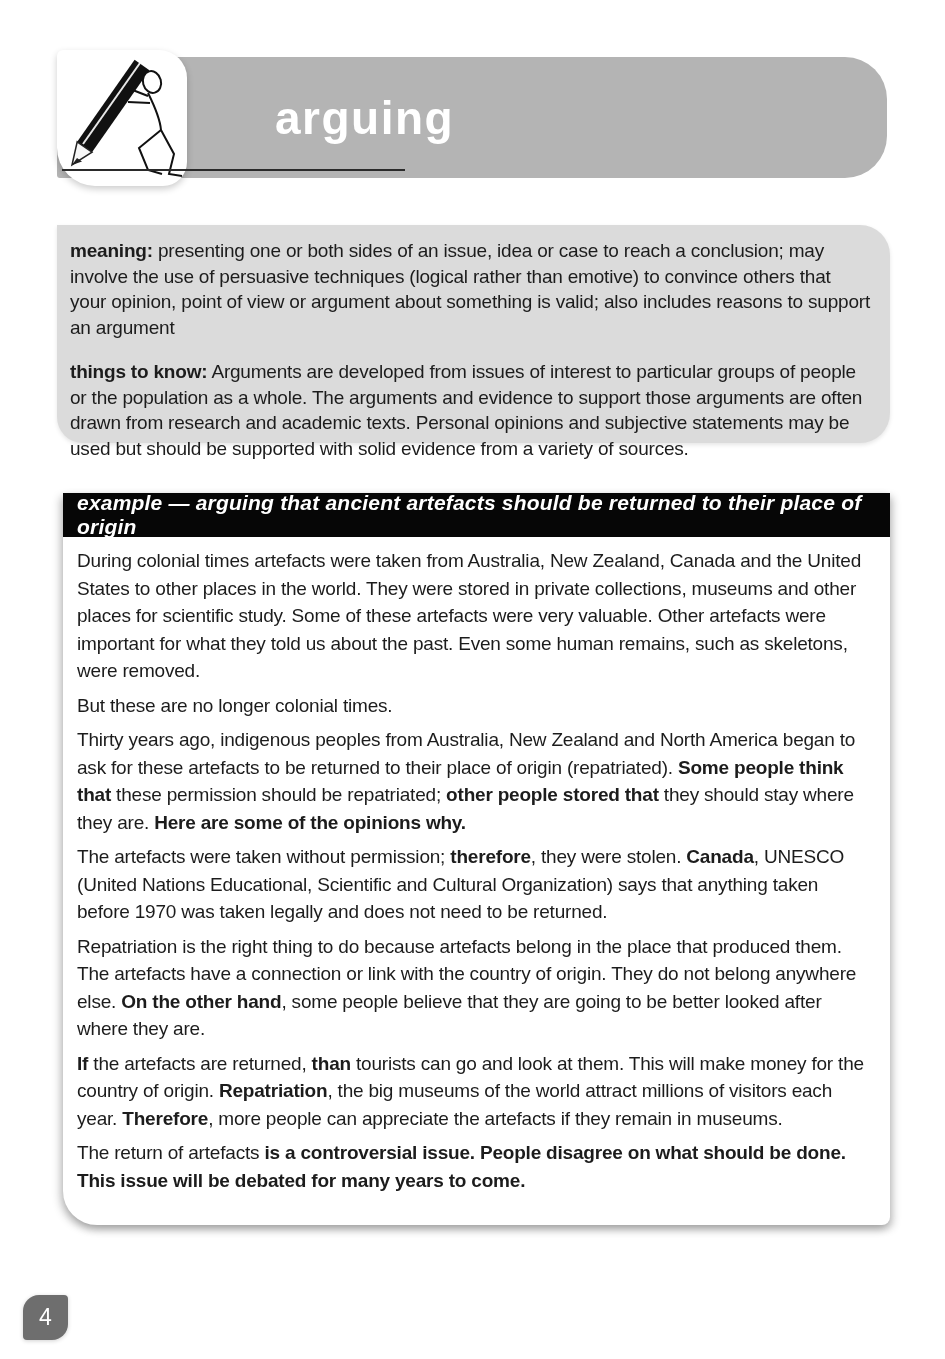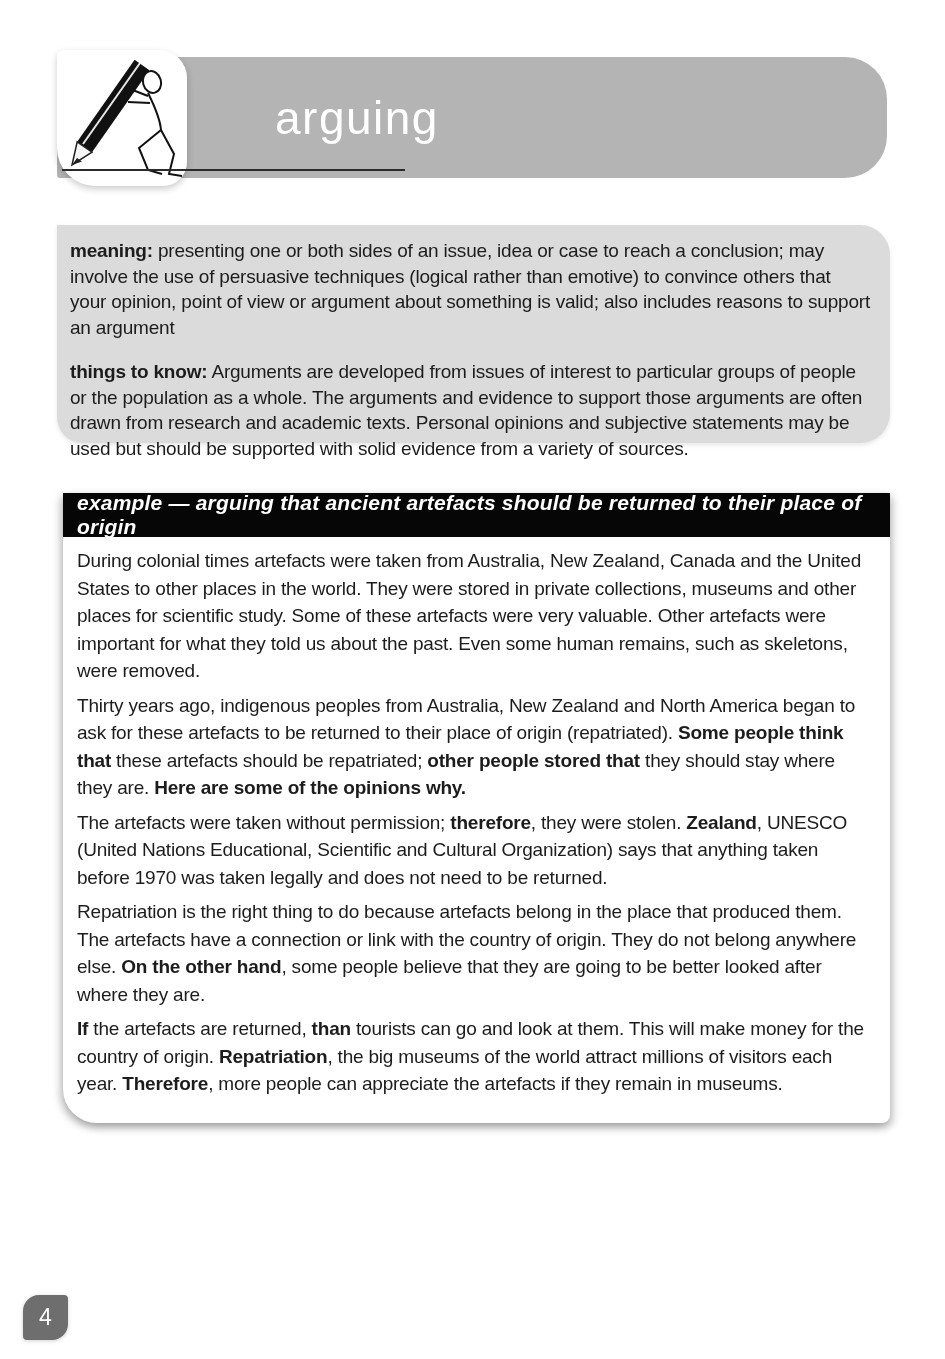--- a/index.html
+++ b/index.html
@@ -9,21 +9,21 @@
     font-family:"Liberation Sans", sans-serif; color:#1c1c1c; overflow:hidden;
   }
 
   
   .banner {
     position:absolute; left:57px; top:57px; width:830px; height:121px;
     background:#b4b4b4; border-radius:3px 42px 42px 3px;
   }
   .banner-title {
     position:absolute; left:218px; top:50%; transform:translateY(-50%);
-    font-size:46px; color:#ffffff; letter-spacing:1.5px; font-weight:400;
+    font-size:46px; color:#ffffff; letter-spacing:1.5px; font-weight:700;
   }
   .icon-box {
     position:absolute; left:57px; top:50px; width:130px; height:136px;
     background:#ffffff; border-radius:6px 28px 24px 38px;
     box-shadow:0 3px 7px rgba(0,0,0,0.20);
   }
   .icon-box svg { position:absolute; left:0; top:0; }
   .ground-line {
     position:absolute; left:62px; top:169px; width:343px; height:0;
     border-top:2px solid #2a2a2a;
@@ -38,21 +38,21 @@
     box-shadow:0 2px 4px rgba(0,0,0,0.10);
   }
   .meaning-box p + p { margin-top:19px; }
   .meaning-box b { font-weight:bold; }
 
   
   .example-box {
     position:absolute; left:63px; top:493px; width:827px;
     background:#ffffff; border-radius:0 0 8px 34px;
     box-shadow:-3px 4px 8px rgba(0,0,0,0.22), 3px 4px 8px rgba(0,0,0,0.22);
-    padding-bottom:8px;
+    padding-bottom:14px;
   }
   .example-header {
     height:44px; background:#060606; color:#ffffff;
     font-style:italic; font-weight:bold; font-size:21px;
     display:flex; align-items:center; padding:0 14px; letter-spacing:0.2px;
   }
   .example-body {
     padding:10px 18px 10px 14px;
     font-size:19px; line-height:27.5px; letter-spacing:-0.2px;
   }
@@ -101,22 +101,24 @@
 
   <div class="meaning-box">
     <p><b>meaning:</b><span> presenting one or both sides of an issue, idea or case to reach a conclusion; may involve the use of persuasive techniques (logical rather than emotive) to convince others that your opinion, point of view or argument about something is valid; also includes reasons to support an argument</span></p>
     <p><b>things to know:</b><span> Arguments are developed from issues of interest to particular groups of people or the population as a whole. The arguments and evidence to support those arguments are often drawn from research and academic texts. Personal opinions and subjective statements may be used but should be supported with solid evidence from a variety of sources.</span></p>
   </div>
 
   <div class="example-box">
     <div class="example-header">example — arguing that ancient artefacts should be returned to their place of origin</div>
     <div class="example-body">
         <p><span>During colonial times artefacts were taken from Australia, New Zealand, Canada and the United States to other places in the world. They were stored in private collections, museums and other places for scientific study. Some of these artefacts were very valuable. Other artefacts were important for what they told us about the past. Even some human remains, such as skeletons, were removed.</span></p>
-        <p><span>Thirty years ago, indigenous peoples from Australia, New Zealand and North America began to ask for these artefacts to be returned to their place of origin (repatriated). </span><b>Some people think that</b><span> these artefacts should be repatriated; </span><b>other people stored that</b><span> they should stay where they are. </span><b>Here are some of the opinions why.</b></p>
-        <p><span>The artefacts were taken without permission; </span><b>therefore</b><span>, they were stolen. </span><b>Zealand</b><span>, UNESCO (United Nations Educational, Scientific and Cultural Organization) says that anything taken before 1970 was taken legally and does not need to be returned.</span></p>
+        <p><span>But these are no longer colonial times.</span></p>
+        <p><span>Thirty years ago, indigenous peoples from Australia, New Zealand and North America began to ask for these artefacts to be returned to their place of origin (repatriated). </span><b>Some people think that</b><span> these permission should be repatriated; </span><b>other people stored that</b><span> they should stay where they are. </span><b>Here are some of the opinions why.</b></p>
+        <p><span>The artefacts were taken without permission; </span><b>therefore</b><span>, they were stolen. </span><b>Canada</b><span>, UNESCO (United Nations Educational, Scientific and Cultural Organization) says that anything taken before 1970 was taken legally and does not need to be returned.</span></p>
         <p><span>Repatriation is the right thing to do because artefacts belong in the place that produced them. The artefacts have a connection or link with the country of origin. They do not belong anywhere else. </span><b>On the other hand</b><span>, some people believe that they are going to be better looked after where they are.</span></p>
         <p><b>If</b><span> the artefacts are returned, </span><b>than</b><span> tourists can go and look at them. This will make money for the country of origin. </span><b>Repatriation</b><span>, the big museums of the world attract millions of visitors each year. </span><b>Therefore</b><span>, more people can appreciate the artefacts if they remain in museums.</span></p>
+        <p><span>The return of artefacts </span><b>is a controversial issue. People disagree on what should be done. This issue will be debated for many years to come.</b></p>
       </div>
   </div>
 
   <div class="page-badge">4</div>
 
 </div>
 
 </body></html>

